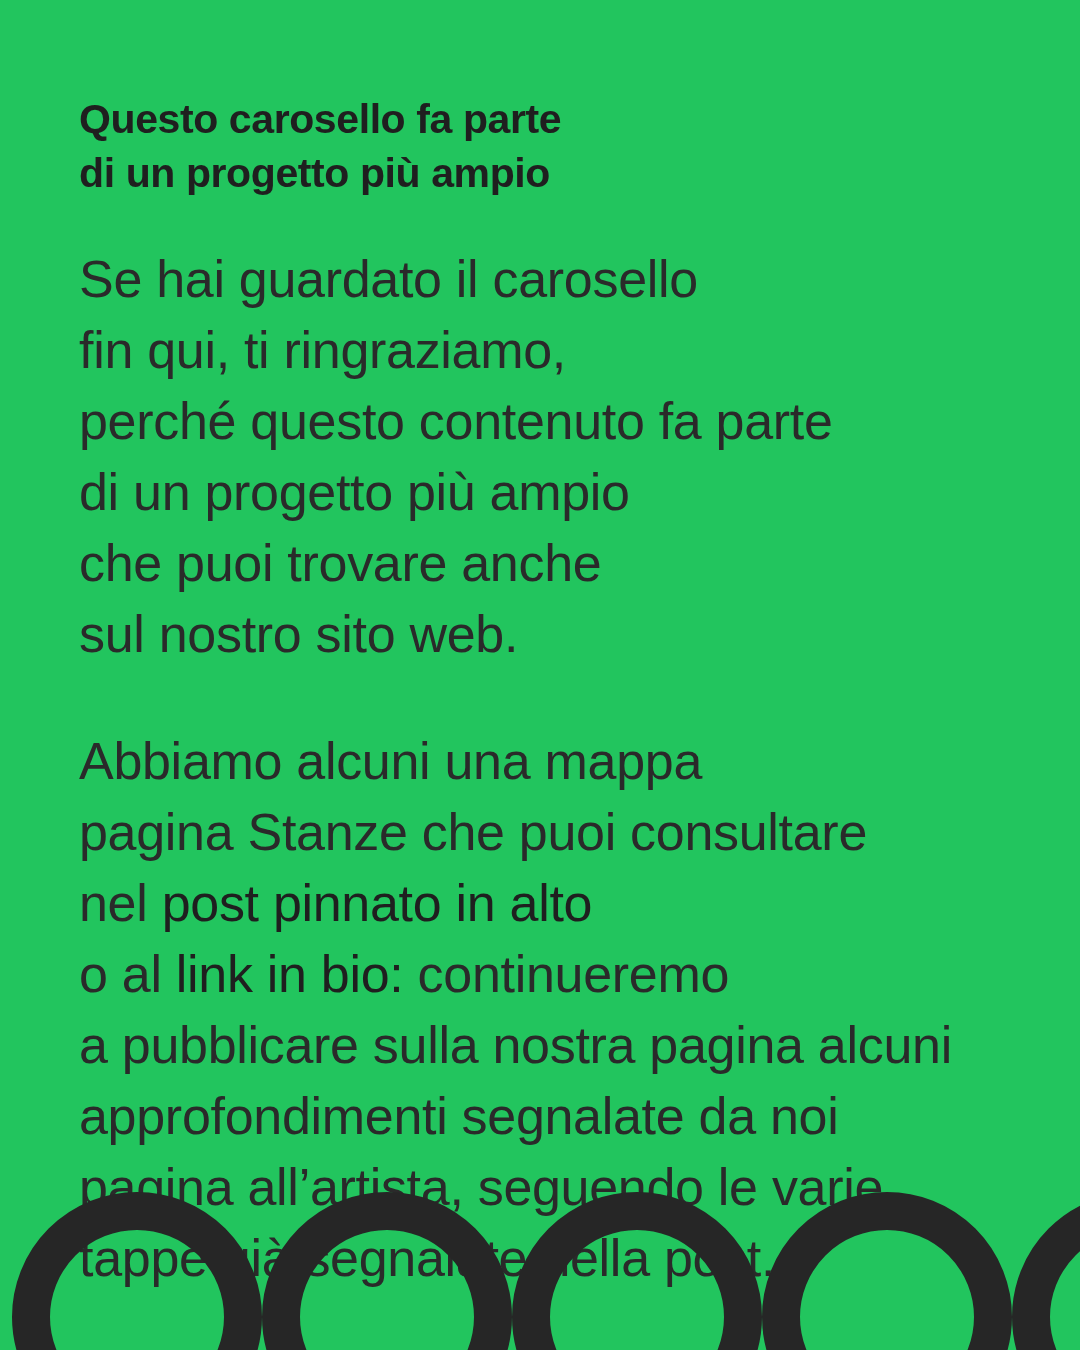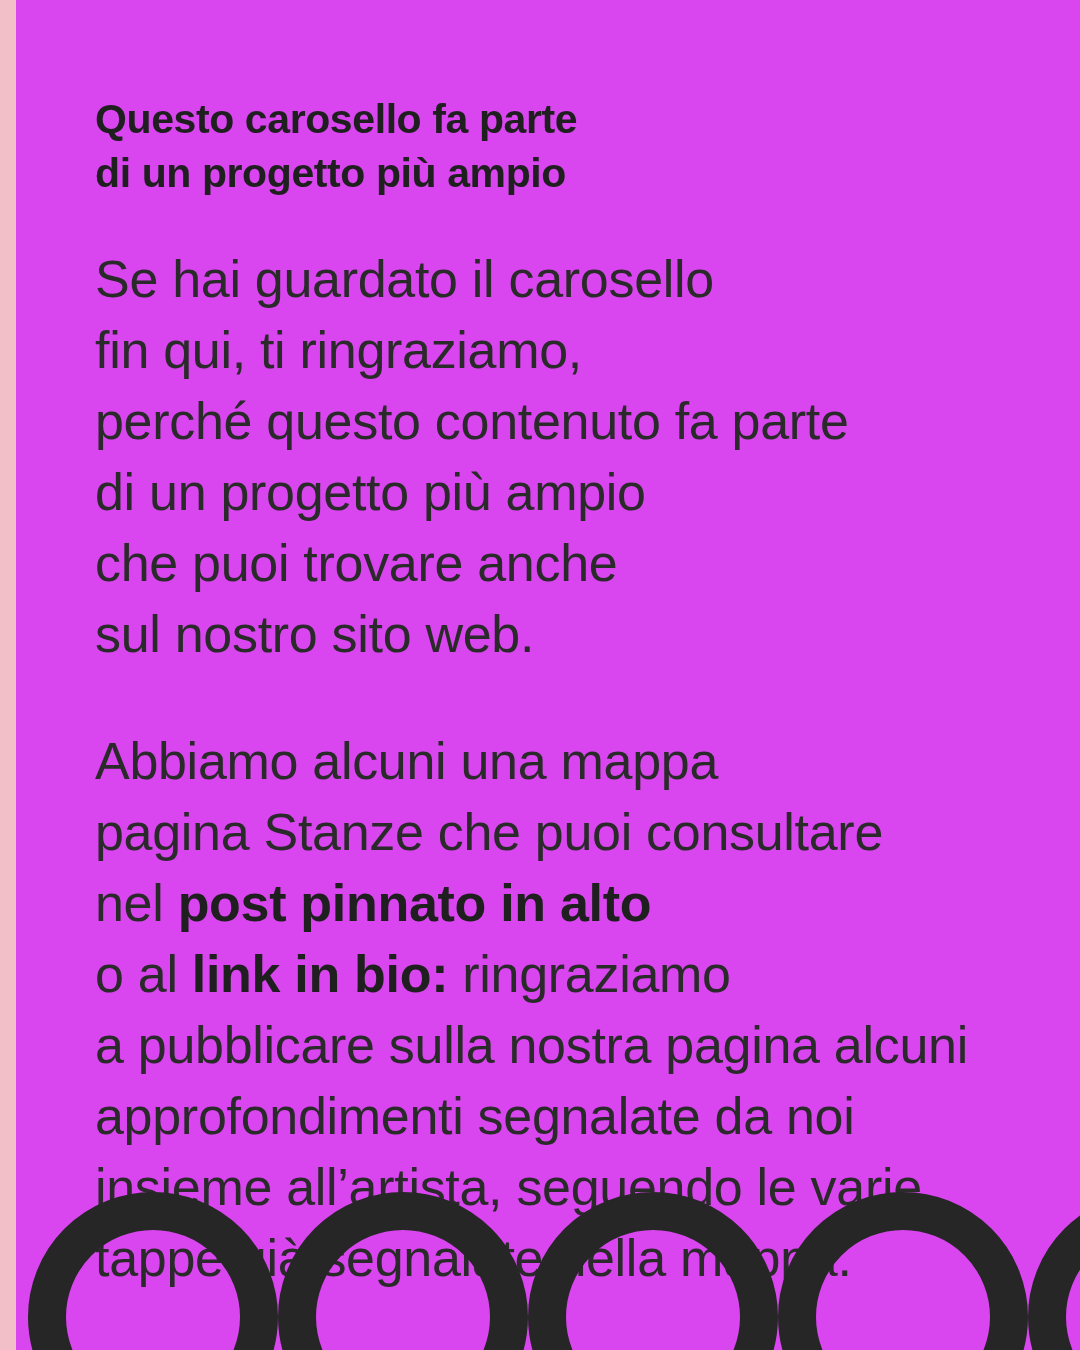--- a/index.html
+++ b/index.html
@@ -10,23 +10,22 @@
     width: 1080px;
     height: 1350px;
     background: #f2bfc8;
     font-family: "Liberation Sans", sans-serif;
     overflow: hidden;
     position: relative;
   }
   .slide {
     position: absolute;
     inset: 0;
-    background: #d946ef;
+    background: #22c55e;
     overflow: hidden;
-    margin-left: 16px;
   }
   .content {
     position: absolute;
     left: 79px;
     top: 92px;
     width: 920px;
   }
   .headline {
     font-size: 41px;
     font-weight: 700;
@@ -42,21 +41,21 @@
     line-height: 1.365;
     color: #2a2a2a;
     letter-spacing: -0.3px;
     margin: 0;
     white-space: pre-line;
   }
   .para + .para {
     margin-top: 56px;
   }
   .para b {
-    font-weight: 700;
+    font-weight: 400;
     color: #1f1f1f;
   }
   
   .circles {
     position: absolute;
     left: 0;
     bottom: 0;
     width: 1080px;
     height: 170px;
     overflow: hidden;
@@ -90,25 +89,25 @@
     <p class="para">Se hai guardato il carosello
 fin qui, ti ringraziamo,
 perché questo contenuto fa parte
 di un progetto più ampio
 che puoi trovare anche
 sul nostro sito web.</p>
 
     <p class="para"><span>Abbiamo alcuni una mappa</span>
 <span>pagina Stanze che puoi consultare</span>
 <span>nel </span><b>post pinnato in alto</b>
-<span>o al </span><b>link in bio:</b><span> ringraziamo</span>
+<span>o al </span><b>link in bio:</b><span> continueremo</span>
 <span>a pubblicare sulla nostra pagina alcuni</span>
 <span>approfondimenti segnalate da noi</span>
-<span>insieme all’artista, seguendo le varie</span>
-<span>tappe già segnalate nella mappa.</span></p>
+<span>pagina all’artista, seguendo le varie</span>
+<span>tappe già segnalate nella post.</span></p>
 
   </div>
 
   <div class="circles">
     <div class="circle c1"></div>
     <div class="circle c2"></div>
     <div class="circle c3"></div>
     <div class="circle c4"></div>
     <div class="circle c5"></div>
   </div>

